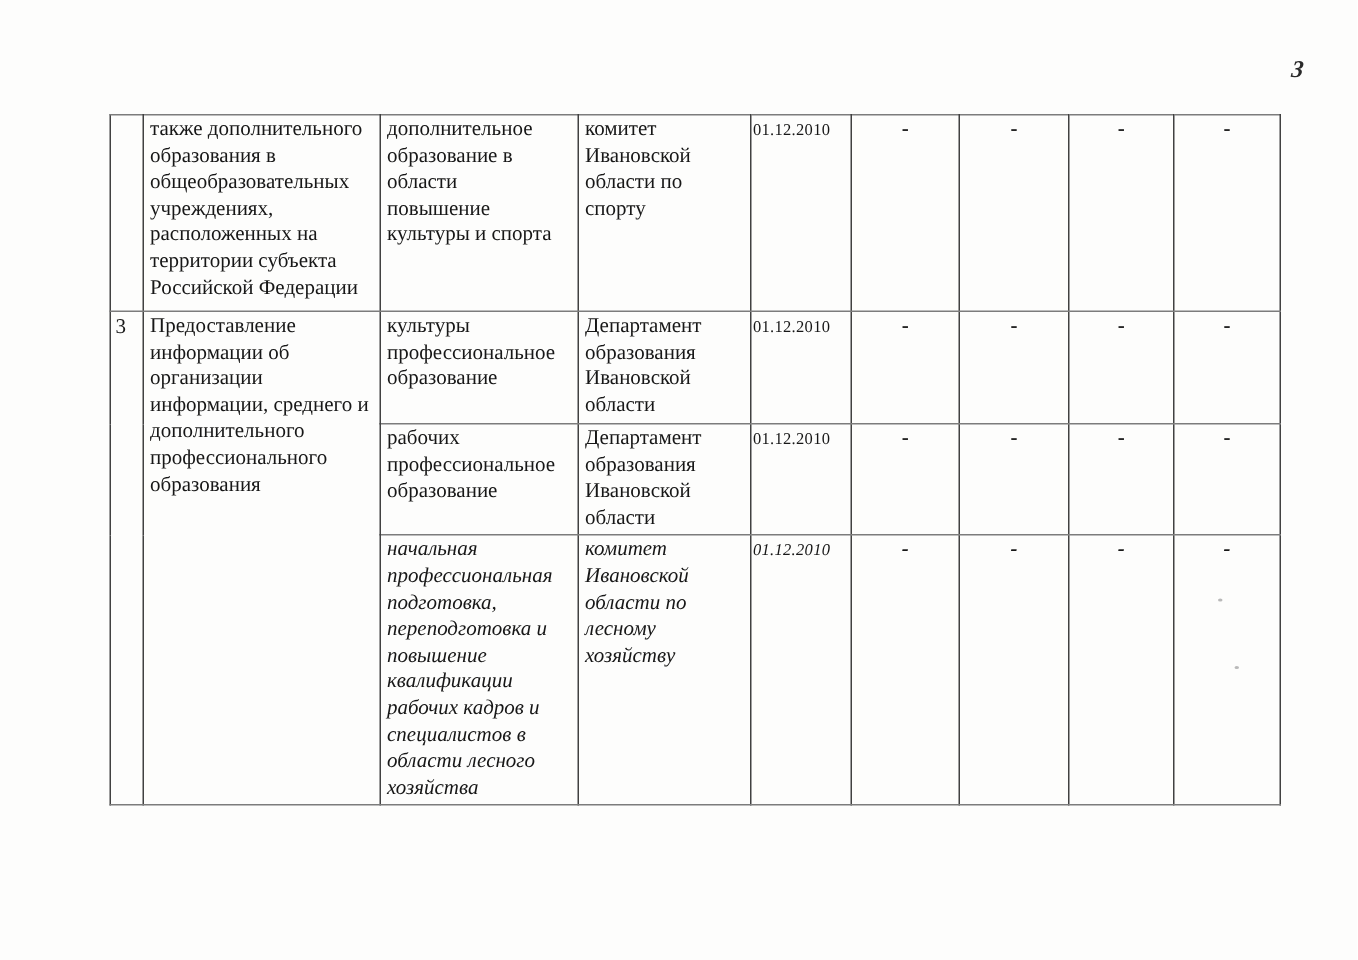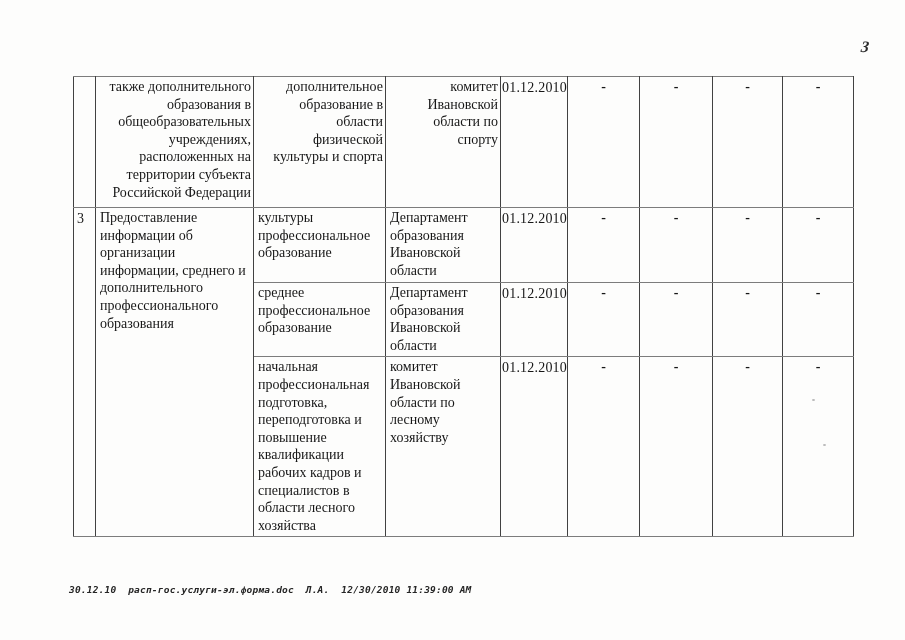--- a/index.html
+++ b/index.html
@@ -44,32 +44,32 @@
     white-space: pre-line;
     overflow: hidden;
   }
   .doc-table .c-num {
     padding: 2px 0 0 3px;
   }
   .doc-table .c-date {
     padding: 2px 0 0 1px;
     white-space: nowrap;
     overflow: visible;
-    font-size: 14px;
+    font-size: 11px;
     letter-spacing: 0.2px;
   }
   .doc-table .c-dash {
     text-align: center;
     padding: 1px 0 0 0;
     font-weight: 600;
   }
-  .row-a  td { height: 127px; text-align: right; }
+  .row-a  td { height: 127px; }
   .row-b1 td { height: 71px; }
   .row-b2 td { height: 70px; }
-  .row-b3 td { height: 172px; }
+  .row-b3 td { height: 172px; font-style: italic; }
   .footer {
     position: absolute;
     left: 69px;
     top: 584px;
     font: italic 600 9.5px/12px "DejaVu Sans Mono", monospace;
     color: #252525;
     white-space: pre;
     letter-spacing: 0.2px;
   }
   .speck {
@@ -107,21 +107,21 @@
         <td class="c-service">также дополнительного
 образования в
 общеобразовательных
 учреждениях,
 расположенных на
 территории субъекта
 Российской Федерации</td>
         <td class="c-sub">дополнительное
 образование в
 области
-физической
+повышение
 культуры и спорта</td>
         <td class="c-agency">комитет
 Ивановской
 области по
 спорту</td>
         <td class="c-date">01.12.2010</td>
         <td class="c-dash">-</td>
         <td class="c-dash">-</td>
         <td class="c-dash">-</td>
         <td class="c-dash">-</td>
@@ -142,21 +142,21 @@
 образования
 Ивановской
 области</td>
         <td class="c-date">01.12.2010</td>
         <td class="c-dash">-</td>
         <td class="c-dash">-</td>
         <td class="c-dash">-</td>
         <td class="c-dash">-</td>
       </tr>
       <tr class="row-b2">
-        <td class="c-sub">среднее
+        <td class="c-sub">рабочих
 профессиональное
 образование</td>
         <td class="c-agency">Департамент
 образования
 Ивановской
 области</td>
         <td class="c-date">01.12.2010</td>
         <td class="c-dash">-</td>
         <td class="c-dash">-</td>
         <td class="c-dash">-</td>
@@ -180,18 +180,17 @@
 хозяйству</td>
         <td class="c-date">01.12.2010</td>
         <td class="c-dash">-</td>
         <td class="c-dash">-</td>
         <td class="c-dash">-</td>
         <td class="c-dash">-</td>
       </tr>
     </tbody>
   </table>
 
-  <div class="footer">30.12.10  расп-гос.услуги-эл.форма.doc  Л.А.  12/30/2010 11:39:00 AM</div>
 
   <div class="speck speck-1"></div>
   <div class="speck speck-2"></div>
 
 </div>
 
 </body></html>

